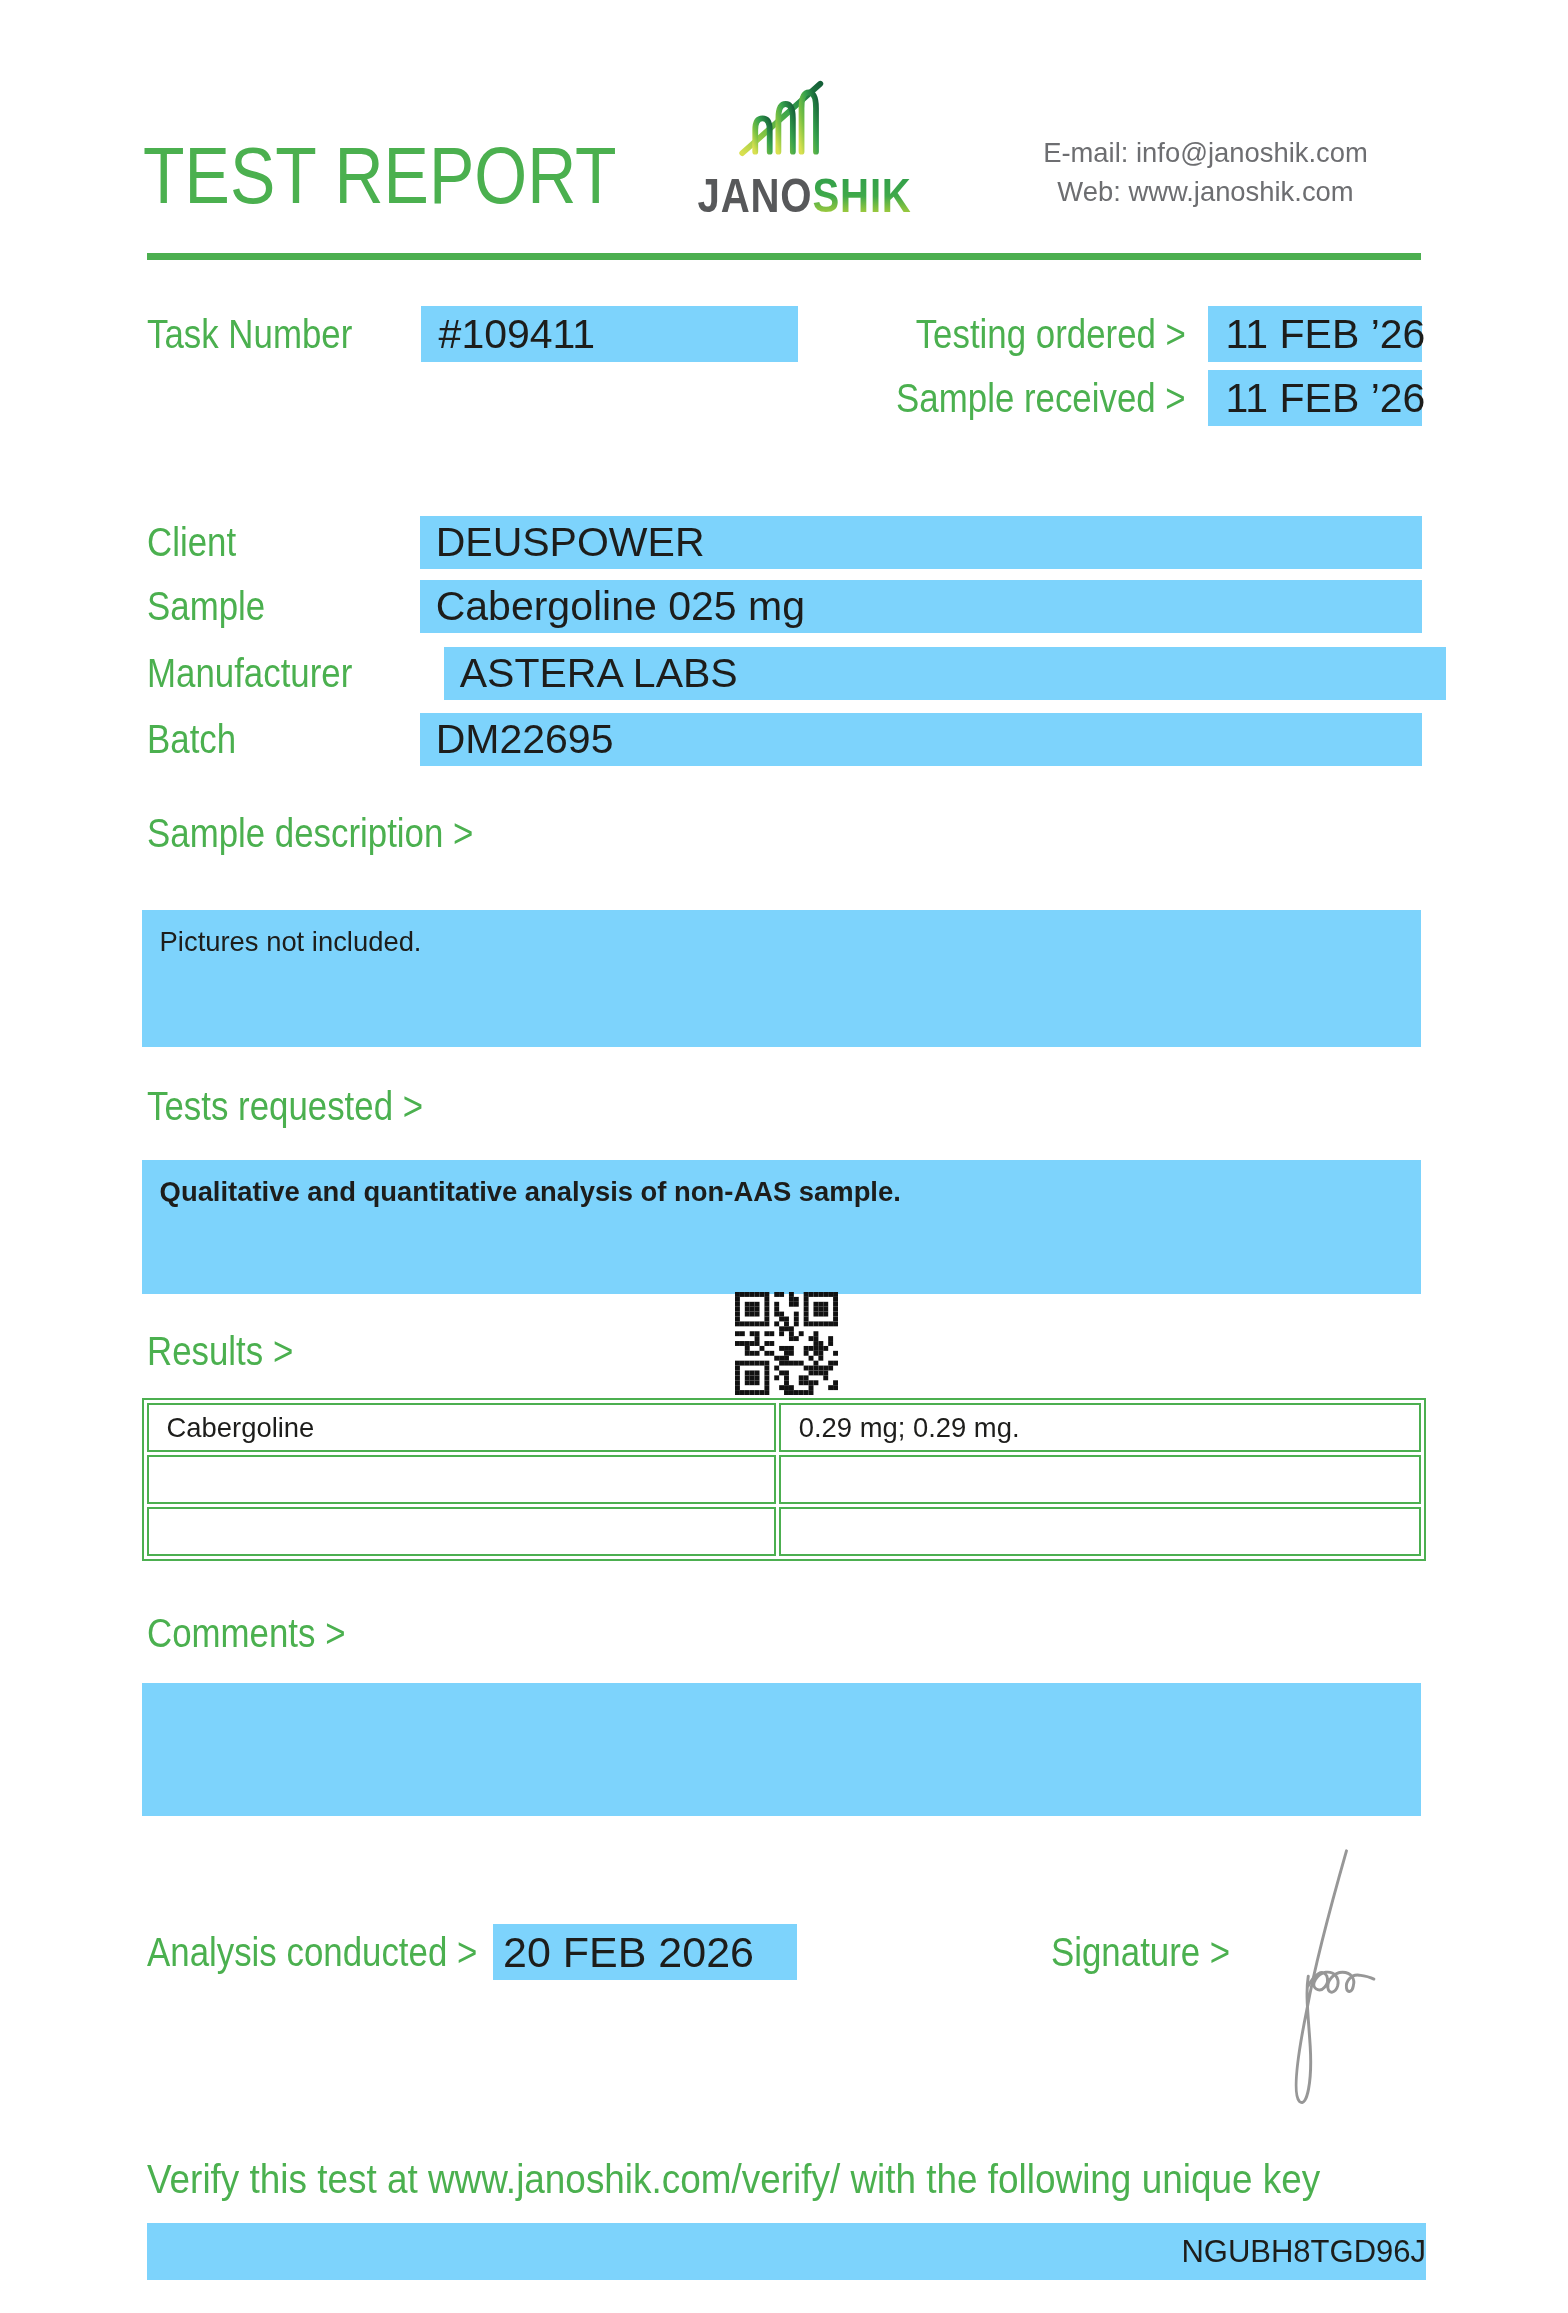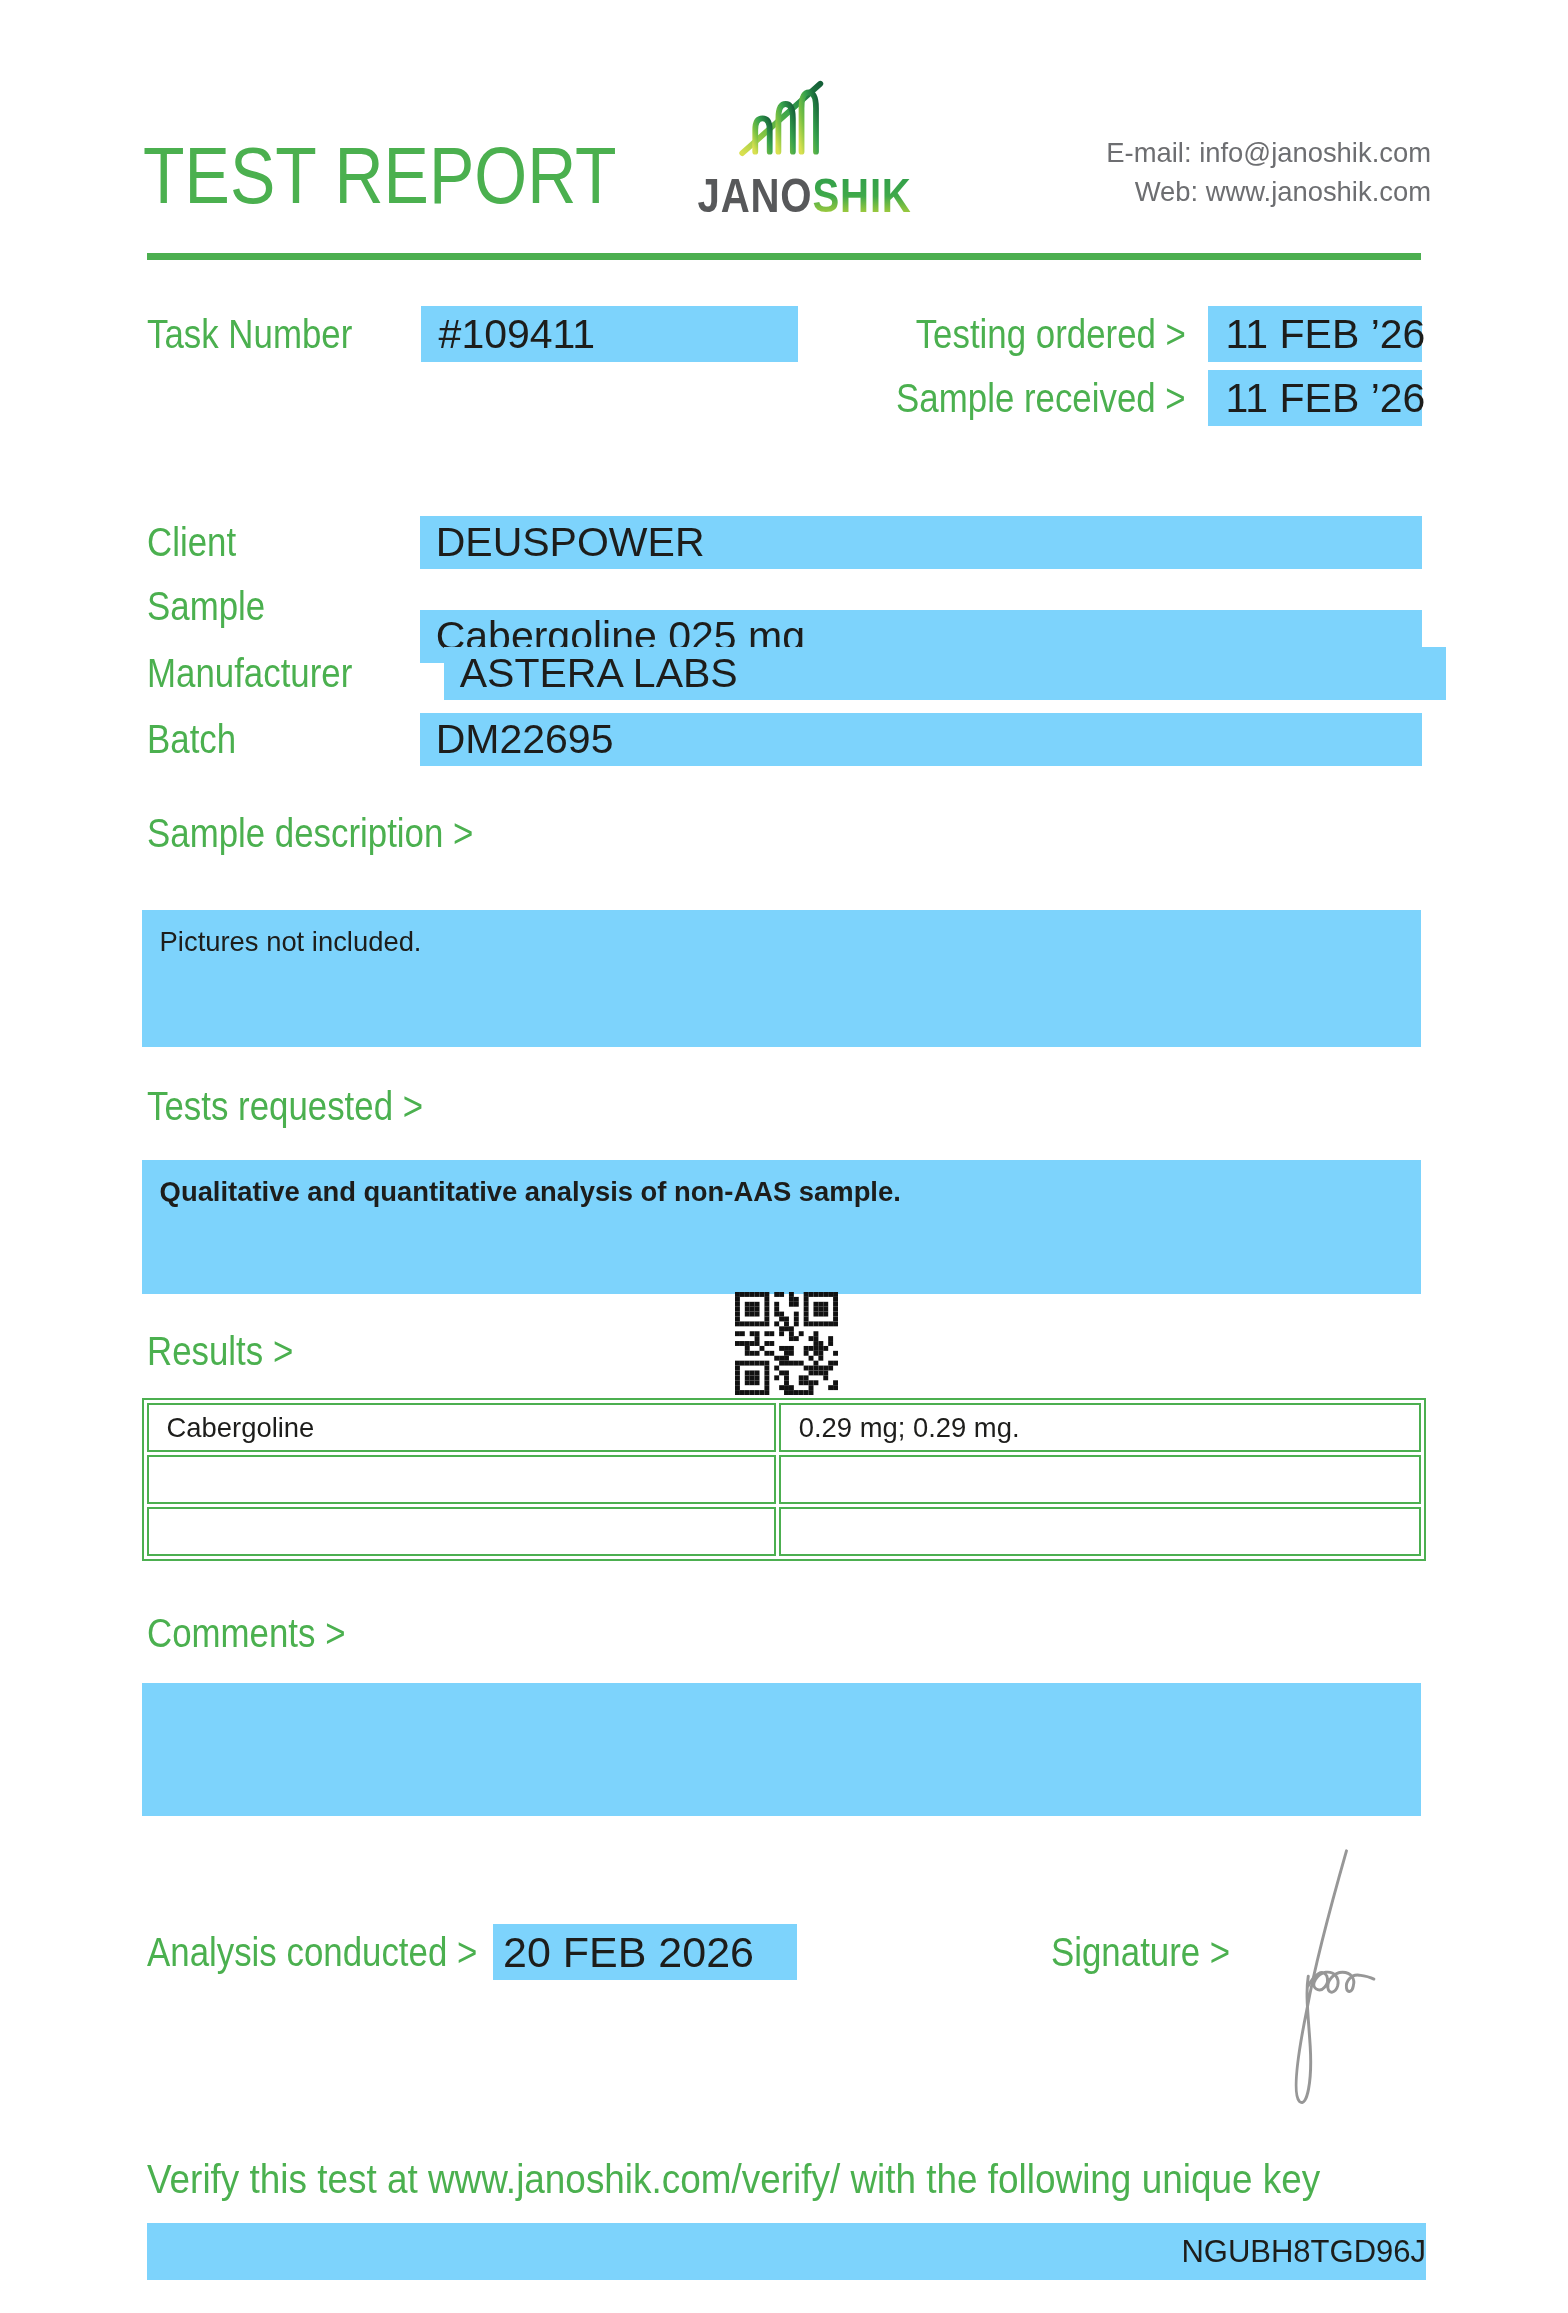--- a/index.html
+++ b/index.html
@@ -56,21 +56,21 @@
       <path d="M92 104 L92 44 Q92 22 102 22 Q112 22 112 44 L112 104"></path>
     </g>
   </svg>
 
   <div class="abs logo-word" style="left:674px;top:167px;width:225px;text-align:center;">
     <span class="cx-c">
       <span class="jano">JANO</span><span class="shik">SHIK</span>
     </span>
   </div>
 
-  <div class="abs contact" style="left:980px;top:133px;width:451px;">
+  <div class="abs contact" style="left:980px;top:133px;width:451px;text-align:center;">
     <div>
       <span>E-mail:</span>
       <span>info@janoshik.com</span>
     </div>
     <div>
       <span>Web:</span>
       <span>www.janoshik.com</span>
     </div>
   </div>
 
@@ -97,21 +97,21 @@
     <span style="padding-left:17.6px;">11 FEB ’26</span>
   </div>
 
   <div class="abs glabel" style="left:147px;top:516px;height:53px;line-height:53px;">
     <span class="cx">Client</span></div>
   <div class="abs vbox val" style="left:420px;top:516px;width:1002px;height:53px;line-height:53px;">
     <span style="padding-left:15.7px;">DEUSPOWER</span></div>
 
   <div class="abs glabel" style="left:147px;top:580px;height:53px;line-height:53px;">
     <span class="cx">Sample</span></div>
-  <div class="abs vbox val" style="left:420px;top:580px;width:1002px;height:53px;line-height:53px;margin-top:30px;">
+  <div class="abs vbox val" style="left:420px;top:580px;width:1002px;height:53px;line-height:53px;">
     <span style="padding-left:15.7px;">Cabergoline 025 mg</span></div>
 
   <div class="abs glabel" style="left:147px;top:647px;height:53px;line-height:53px;">
     <span class="cx">Manufacturer</span></div>
   <div class="abs vbox val" style="left:444px;top:647px;width:1002px;height:53px;line-height:53px;">
     <span style="padding-left:15.7px;">ASTERA LABS</span></div>
 
   <div class="abs glabel" style="left:147px;top:713px;height:53px;line-height:53px;">
     <span class="cx">Batch</span></div>
   <div class="abs vbox val" style="left:420px;top:713px;width:1002px;height:53px;line-height:53px;">

